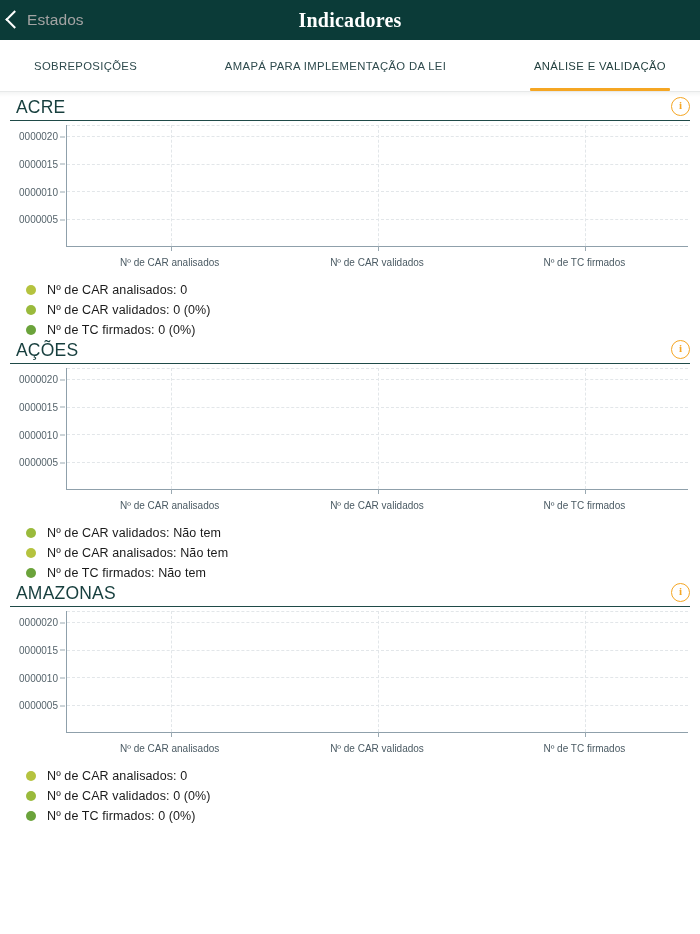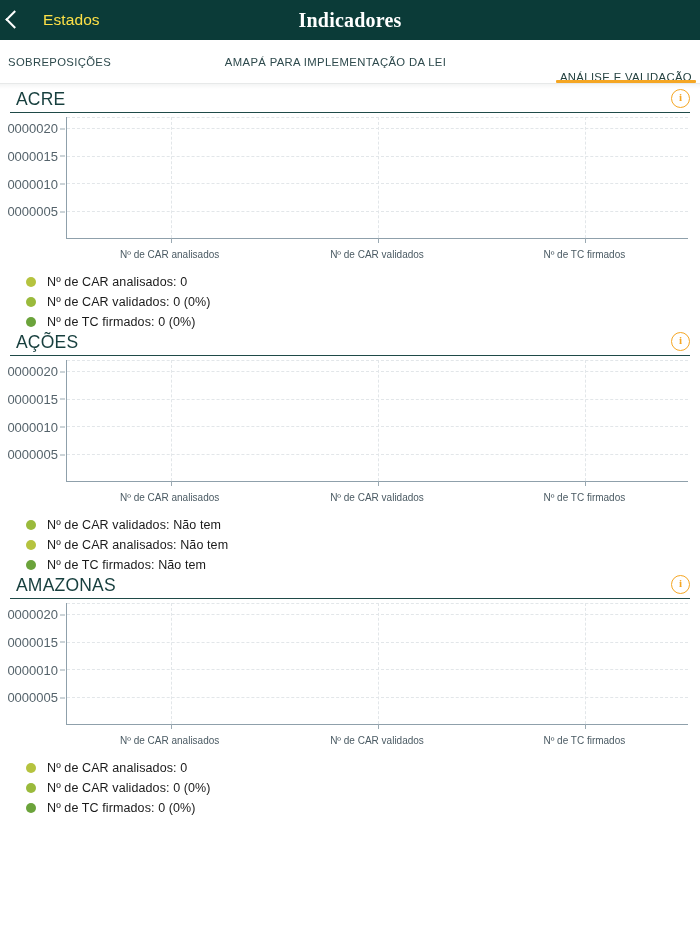--- a/index.html
+++ b/index.html
@@ -15,39 +15,39 @@
     display:flex;align-items:center;
   }
   .back{
     display:flex;align-items:center;gap:5px;
     margin-left:8px;color:#ffffff;cursor:pointer;
   }
   .back .chev{
     width:11px;height:11px;border-left:2.4px solid #fff;border-bottom:2.4px solid #fff;
     transform:rotate(45deg);margin-right:1px;margin-top:-1px;
   }
-  .back-label{font-size:15.5px;color:#fde047;letter-spacing:.1px;margin-left:16px;}
+  .back-label{font-size:15.5px;color:#a3a3a3;letter-spacing:.1px;}
   .appbar-title{
     position:absolute;left:0;right:0;text-align:center;
     font-family:"Liberation Serif", serif;
     font-size:20px;font-weight:700;color:#ffffff;letter-spacing:.2px;
     pointer-events:none;
   }
   
   .tabbar{
-    height:44px;background:#ffffff;display:flex;align-items:stretch;
-    justify-content:space-between;padding:0 2px;box-sizing:border-box;
+    height:52px;background:#ffffff;display:flex;align-items:stretch;
+    justify-content:space-between;padding:0 28px;box-sizing:border-box;
     border-bottom:1px solid #e7e9e9;
   }
   .tab{
     display:flex;align-items:center;position:relative;
     font-size:11.3px;color:#2e4a4d;letter-spacing:.35px;
     white-space:nowrap;cursor:pointer;padding:0 6px;
   }
-  .tab.active{color:#23403f;align-items:flex-end;}
+  .tab.active{color:#23403f;}
   .tab.active::after{
     content:"";position:absolute;left:2px;right:2px;bottom:0;
     height:3px;background:#f5a623;border-radius:1px;
   }
   .tabbar-shadow{height:5px;background:linear-gradient(#f4f5f5,#ffffff);}
   
   .section{padding:0 10px;box-sizing:border-box;}
   .sec-head{
     display:flex;align-items:flex-end;justify-content:space-between;
     border-bottom:1.4px solid #1f4a48;padding-bottom:2px;margin:0 0 3px 0;
@@ -62,21 +62,21 @@
     text-align:center;font-family:"Liberation Serif", serif;
     margin-bottom:2px;cursor:pointer;
   }
   
   .chart{position:relative;height:150px;margin-top:4px;}
   .yaxis{
     position:absolute;left:0;top:0;bottom:28px;width:56px;
   }
   .ytick{
     position:absolute;right:8px;transform:translateY(-50%);
-    font-size:13px;color:#55636b;white-space:nowrap;
+    font-size:10px;color:#55636b;white-space:nowrap;
   }
   .ytick::after{
     content:"";position:absolute;right:-7px;top:50%;
     width:5px;height:1px;background:#9aa9b2;
   }
   .plot{
     position:absolute;left:56px;right:2px;top:0;bottom:28px;
     border-left:1.6px solid #8fa0ab;border-bottom:1.6px solid #8fa0ab;
     box-sizing:border-box;
   }

